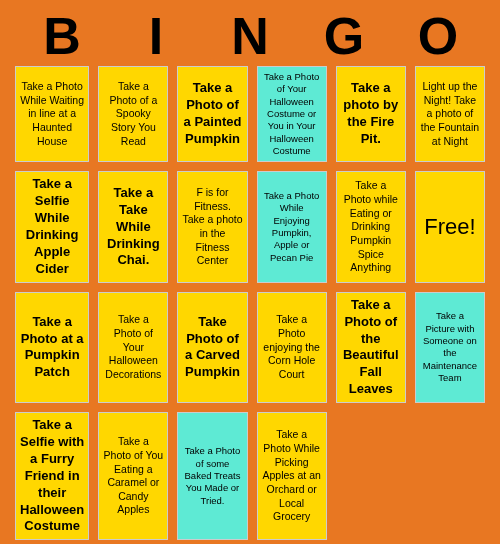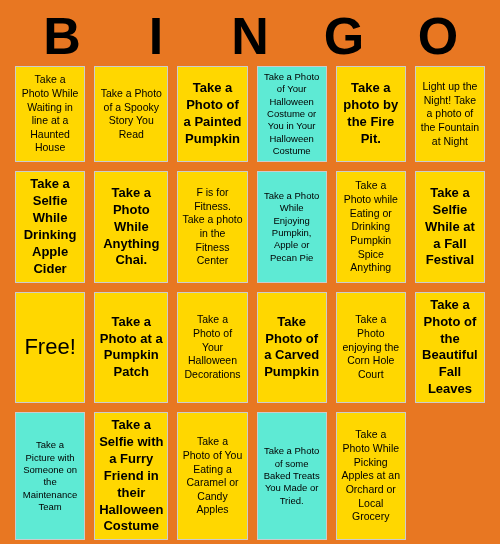--- a/index.html
+++ b/index.html
@@ -74,25 +74,24 @@
       <div class="bingo-letter">O</div>
     </div>
   <div class="bingo-grid">
   <div class="bingo-cell">Take a Photo While Waiting in line at a Haunted House</div>
       <div class="bingo-cell">Take a Photo of a Spooky Story You Read</div>
       <div class="bingo-cell large-text">Take a Photo of a Painted Pumpkin</div>
       <div class="bingo-cell white-bg">Take a Photo of Your Halloween Costume or You in Your Halloween Costume</div>
       <div class="bingo-cell large-text">Take a photo by the Fire Pit.</div>
       <div class="bingo-cell">Light up the Night! Take a photo of the Fountain at Night</div>
       <div class="bingo-cell large-text">Take a Selfie While Drinking Apple Cider</div>
-      <div class="bingo-cell large-text">Take a Photo While Anything Chai.</div>
+      <div class="bingo-cell large-text">Take a Take While Drinking Chai.</div>
       <div class="bingo-cell">F is for Fitness. Take a photo in the Fitness Center</div>
       <div class="bingo-cell white-bg">Take a Photo While Enjoying Pumpkin, Apple or Pecan Pie</div>
       <div class="bingo-cell">Take a Photo while Eating or Drinking Pumpkin Spice Anything</div>
-      <div class="bingo-cell large-text">Take a Selfie While at a Fall Festival</div>
       <div class="bingo-cell free">Free!</div>
       <div class="bingo-cell large-text">Take a Photo at a Pumpkin Patch</div>
       <div class="bingo-cell">Take a Photo of Your Halloween Decorations</div>
       <div class="bingo-cell large-text">Take Photo of a Carved Pumpkin</div>
       <div class="bingo-cell">Take a Photo enjoying the Corn Hole Court</div>
       <div class="bingo-cell large-text">Take a Photo of the Beautiful Fall Leaves</div>
       <div class="bingo-cell white-bg">Take a Picture with Someone on the Maintenance Team</div>
       <div class="bingo-cell large-text">Take a Selfie with a Furry Friend in their Halloween Costume</div>
       <div class="bingo-cell">Take a Photo of You Eating a Caramel or Candy Apples</div>
       <div class="bingo-cell white-bg">Take a Photo of some Baked Treats You Made or Tried.</div>

